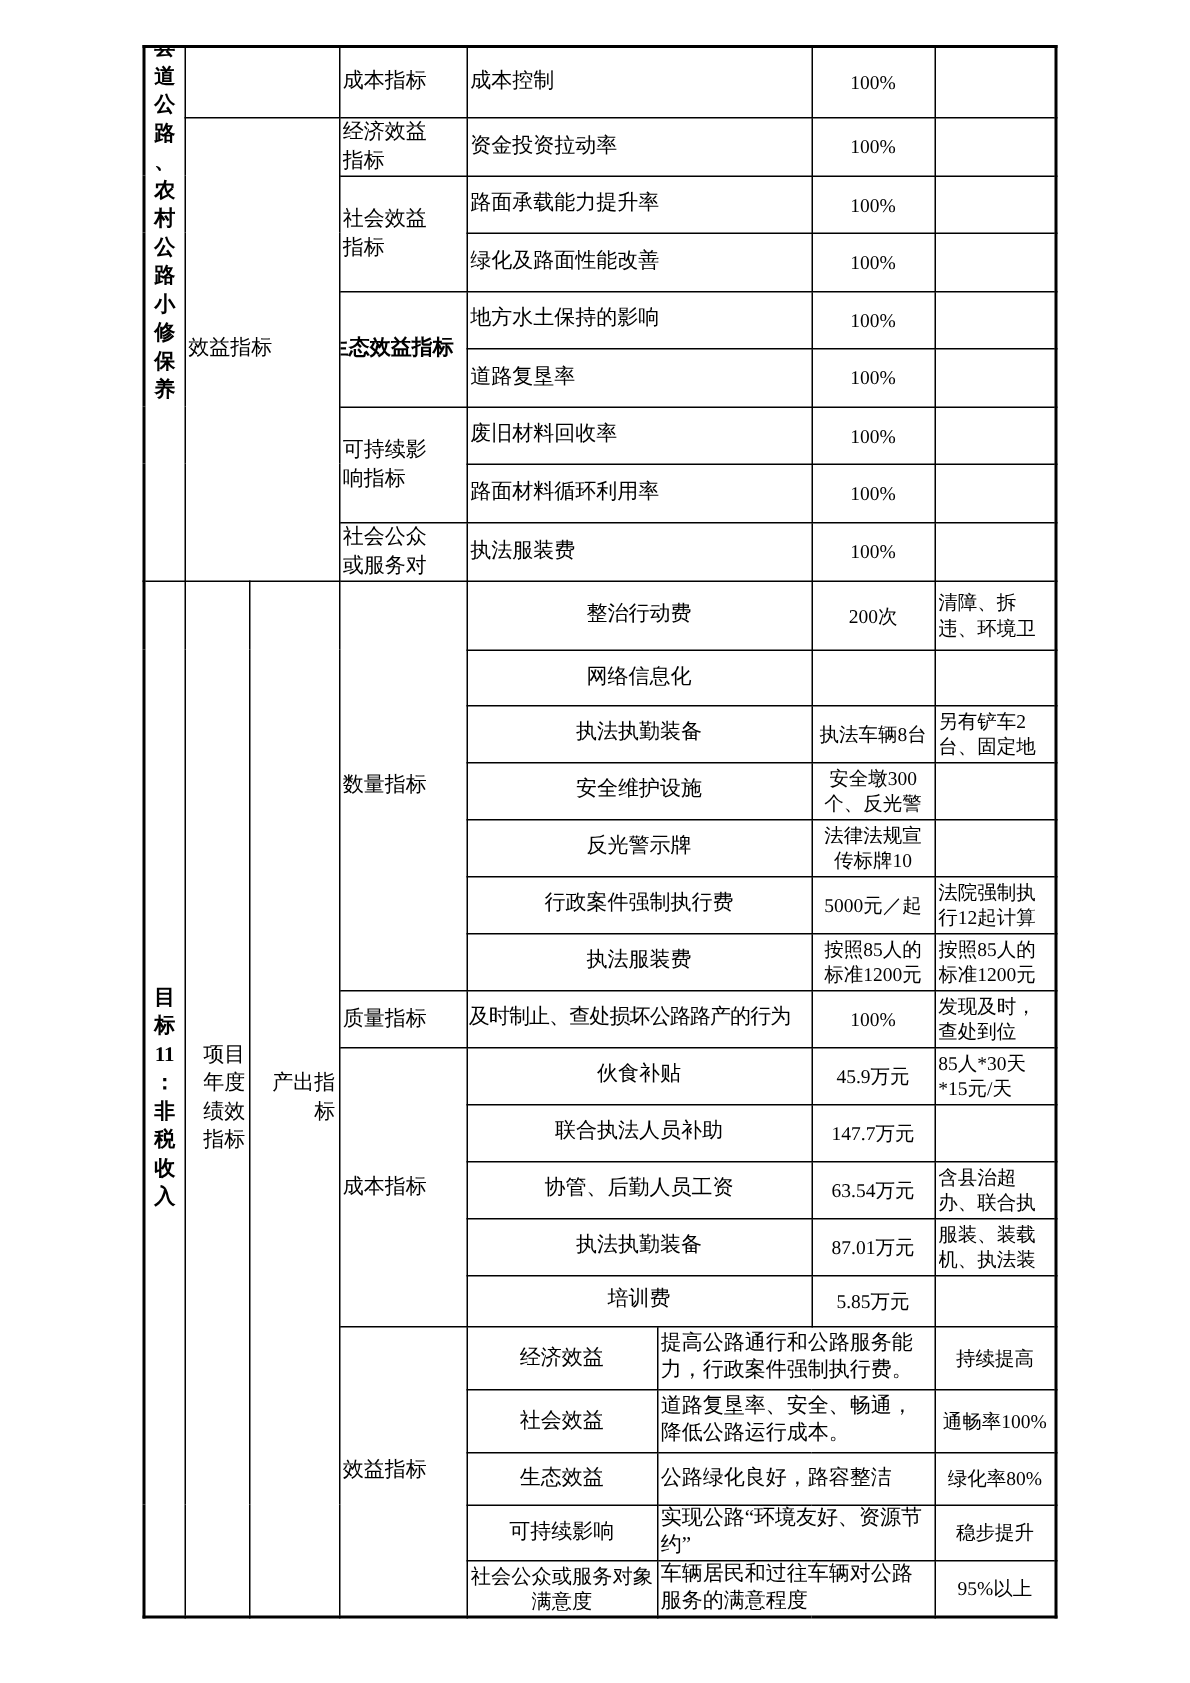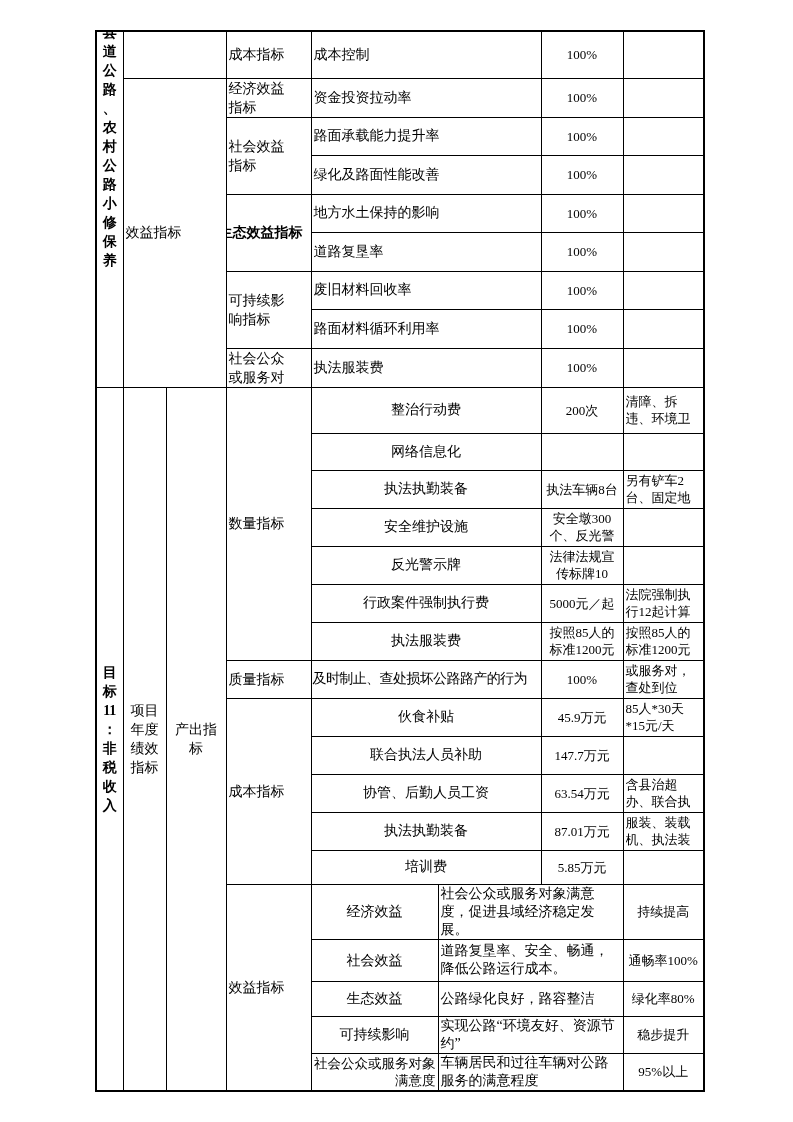--- a/index.html
+++ b/index.html
@@ -18,35 +18,35 @@
   }
   
   td.vcol{padding:0;text-align:center;vertical-align:top;overflow:hidden;}
   td.vcol .vtxt{
     white-space:pre-line;font-weight:bold;font-size:14px;line-height:19px;
     text-align:center;
   }
   td.vcol .shift-up{margin-top:-9px;}      
   td.vcol.vmid{vertical-align:middle;}
   
-  td.hdr{text-align:center;white-space:pre-line;line-height:19px;}
+  td.hdr{text-align:right;white-space:pre-line;line-height:19px;}
   
   td.grp{text-align:left;white-space:pre-line;line-height:19px;}
   td.grp .ovf{white-space:nowrap;margin:0 -10px;font-weight:bold;} 
   
   td.name-l{text-align:left;}
   td.name-c{text-align:center;margin-top:36px;}
   td.tight{letter-spacing:-0.6px;padding:0 1px;margin-top:24px;}
   
   td.val{text-align:center;font-size:13px;line-height:17px;}
   td.rem{text-align:left;font-size:13px;line-height:17px;vertical-align:middle;}
   .clip2{max-height:35px;overflow:hidden;}   
   td.desc{text-align:left;font-size:14px;line-height:18px;}
   td.styp{text-align:center;font-size:14px;line-height:17px;}
-  td.styp-l{text-align:right;font-size:13.5px;line-height:17px;margin-top:12px;}
+  td.styp-l{text-align:center;font-size:13.5px;line-height:17px;margin-top:12px;}
 </style>
 </head>
 <body>
 
 <div class="table-wrap">
 <table>
   <colgroup>
     <col style="width:27px">
         <col style="width:43px">
         <col style="width:60px">
@@ -194,21 +194,21 @@
             <div class="clip2">按照85人的标准1200元／人</div>
           </td>
     <td class="rem">
             <div class="clip2">按照85人的标准1200元</div>
           </td>
   </tr>
   <tr style="height:38px">
     <td class="grp">质量指标</td>
     <td class="name-l tight" colspan="2">及时制止、查处损坏公路路产的行为</td>
     <td class="val">100%</td>
-    <td class="rem">或服务对，查处到位</td>
+    <td class="rem">发现及时，查处到位</td>
   </tr>
   <tr style="height:38px">
     <td class="grp" rowspan="5">成本指标</td>
     <td class="name-c" colspan="2">伙食补贴</td>
     <td class="val">45.9万元</td>
     <td class="rem">
             <div class="clip2">85人*30天*15元/天</div>
           </td>
   </tr>
   <tr style="height:38px">
@@ -231,21 +231,21 @@
           </td>
   </tr>
   <tr style="height:34px">
     <td class="name-c" colspan="2">培训费</td>
     <td class="val">5.85万元</td>
     <td class="rem"></td>
   </tr>
   <tr style="height:42px">
     <td class="grp" rowspan="5">效益指标</td>
     <td class="styp">经济效益</td>
-    <td class="desc" colspan="2">社会公众或服务对象满意度，促进县域经济稳定发展。</td>
+    <td class="desc" colspan="2">提高公路通行和公路服务能力，行政案件强制执行费。</td>
     <td class="val">持续提高</td>
   </tr>
   <tr style="height:42px">
     <td class="styp">社会效益</td>
     <td class="desc" colspan="2">道路复垦率、安全、畅通，降低公路运行成本。</td>
     <td class="val">通畅率100%</td>
   </tr>
   <tr style="height:35px">
     <td class="styp">生态效益</td>
     <td class="desc" colspan="2">公路绿化良好，路容整洁</td>

